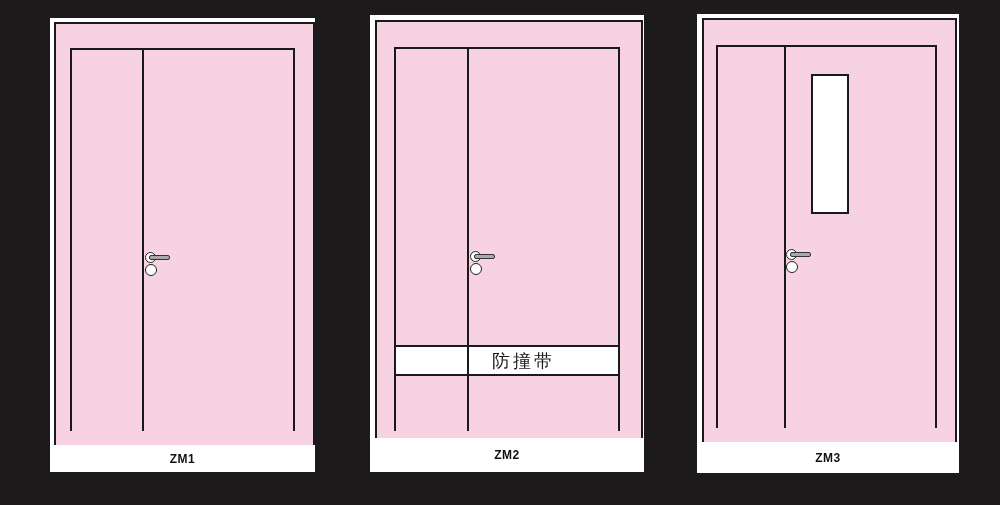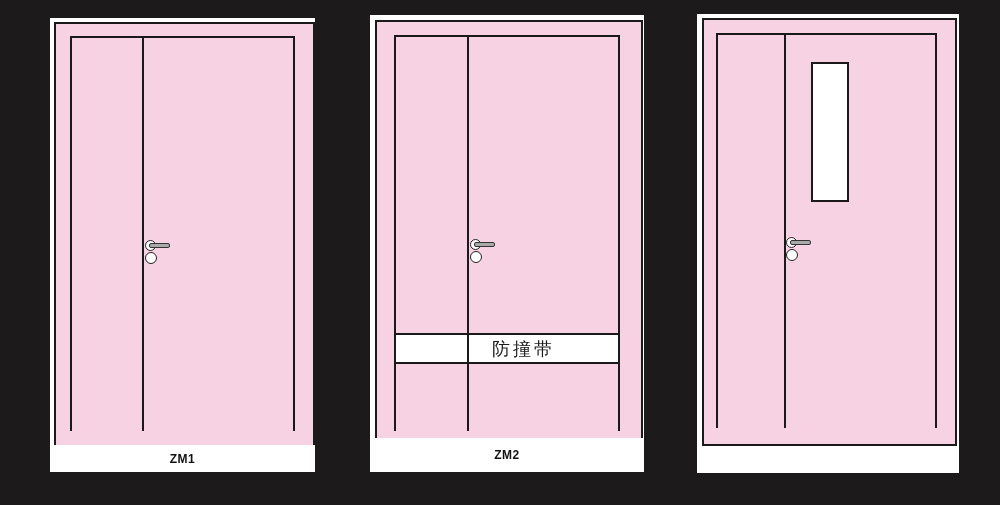--- a/index.html
+++ b/index.html
@@ -13,20 +13,21 @@
   .door-frame{
     position:absolute;
     background:var(--door-pink,#f6d2e2);
     border:2px solid var(--outline,#1a1a1a);
     box-sizing:content-box;
   }
   .leaves{
     position:absolute;bottom:16px;box-sizing:border-box;
     border:2px solid var(--outline,#1a1a1a);
     border-bottom:none;
+    margin-top:12px;
   }
   .divider{
     position:absolute;top:0;bottom:0;width:2px;
     background:var(--outline,#1a1a1a);z-index:3;
   }
   .handle{position:absolute;width:27px;height:25px;z-index:4;}
   .h-circle,.h-knob{
     position:absolute;box-sizing:border-box;background:#ffffff;
     border:1.6px solid #222;border-radius:50%;
   }
@@ -99,13 +100,14 @@
     <div class="leaves" style="left:12px;top:13px;width:221px">
       <div class="divider" style="left:66px"></div>
       <div class="vision" style="left:93px;top:27px;width:38px;height:140px"></div>
       <div class="handle" style="left:68px;top:202px">
         <span class="h-circle"></span>
         <span class="h-rod"></span>
         <span class="h-knob"></span>
       </div>
     </div>
   </div>
+  <div class="door-label" style="height:31px">ZM3</div>
 </div>
 
 </body></html>

